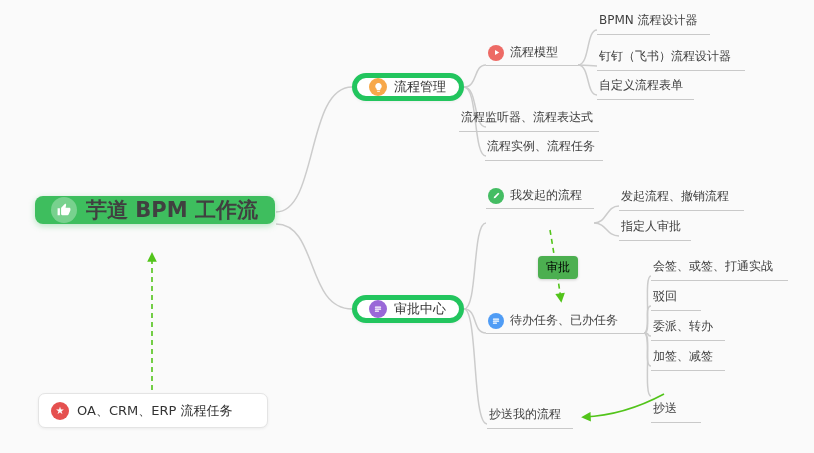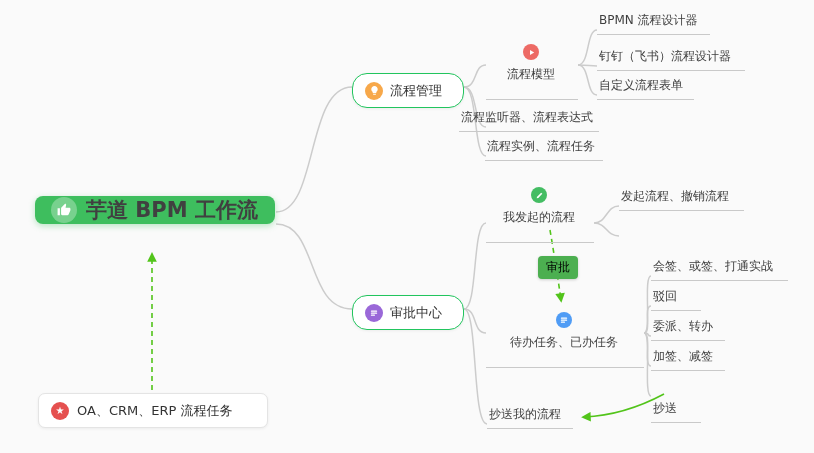--- a/index.html
+++ b/index.html
@@ -6,29 +6,29 @@
   html,body { width:814px; height:453px; }
   body { font-family:"DejaVu Sans","Liberation Sans",sans-serif; }
   .canvas { position:relative; width:814px; height:453px; background:#fafafa; overflow:hidden; }
   svg.links { position:absolute; left:0; top:0; width:814px; height:453px; }
   .node { position:absolute; }
   .root-node { display:flex; align-items:center; gap:9px; background:#3ebe5e; color:#404040;
     border-radius:8px; padding:0 16px; height:28px; font-size:21px; font-weight:bold;
     box-shadow:0 2px 6px rgba(62,190,94,.35); white-space:nowrap; }
   .root-badge { width:26px; height:26px; border-radius:50%; background:rgba(255,255,255,.3);
     display:flex; align-items:center; justify-content:center; flex:0 0 auto; }
-  .branch-node { display:flex; align-items:center; gap:7px; background:#fff; border:1px solid #22c55e;
-    border-radius:15px; height:35px; padding:0 12px; font-size:13px; color:#333;
+  .branch-node { display:flex; align-items:center; gap:7px; background:#fff; border:5px solid #22c55e;
+    border-radius:15px; height:28px; padding:0 12px; font-size:13px; color:#333;
     box-shadow:0 1px 3px rgba(0,0,0,.06); white-space:nowrap; }
   .note-node { display:flex; align-items:center; gap:8px; background:#fff; border:1px solid #e4e4e4;
     border-radius:7px; height:35px; padding:0 12px; font-size:13px; color:#333;
     box-shadow:0 1px 3px rgba(0,0,0,.06); white-space:nowrap; }
   .leaf { position:absolute; font-size:12px; color:#3f3f3f; padding:0 4px 5px 2px;
     border-bottom:1.5px solid #c9c9c9; white-space:nowrap; }
-  .leaf-iconed { display:flex; align-items:center; gap:6px; padding-bottom:16px;flex-direction:column; }
+  .leaf-iconed { display:flex; align-items:center; gap:6px; padding-bottom:4px; }
   .badge { display:flex; align-items:center; justify-content:center; border-radius:50%;
     color:#fff; flex:0 0 auto; }
   .badge-16 { width:16px; height:16px; font-size:9px; line-height:16px; }
   .badge-18 { width:18px; height:18px; font-size:10px; line-height:18px; }
   .tag { position:absolute; background:#4caf50; color:#000000; font-size:12px; padding:3px 8px;
     border-radius:4px; box-shadow:0 1px 3px rgba(0,0,0,.18); }
 </style>
 </head>
 <body>
 
@@ -129,20 +129,23 @@
       <svg viewBox="0 0 12 12" width="9" height="9">
           <path fill="#ffffff" d="M2.2 9.8 L2.8 7.6 L8.2 2.2 L9.8 3.8 L4.4 9.2 Z"></path>
         </svg>
     </span>
     <span>我发起的流程</span>
   </div>
 
   <div class="leaf" style="left:619px; top:188px; width:125px;">
     <span>发起流程、撤销流程</span>
   </div>
+  <div class="leaf" style="left:619px; top:218px; width:72px;">
+    <span>指定人审批</span>
+  </div>
 
   <div class="leaf leaf-iconed" style="left:486px; top:312px; width:158px;">
     <span class="badge badge-16" style="background:#4f9cf5;">
       <svg viewBox="0 0 12 12" width="10" height="10">
           <g fill="#ffffff">
             <rect x="2.2" y="3" width="7.6" height="1.5" rx="0.75"></rect>
             <rect x="2.2" y="5.4" width="7.6" height="1.5" rx="0.75"></rect>
             <rect x="2.2" y="7.8" width="5" height="1.5" rx="0.75"></rect>
           </g>
         </svg>

